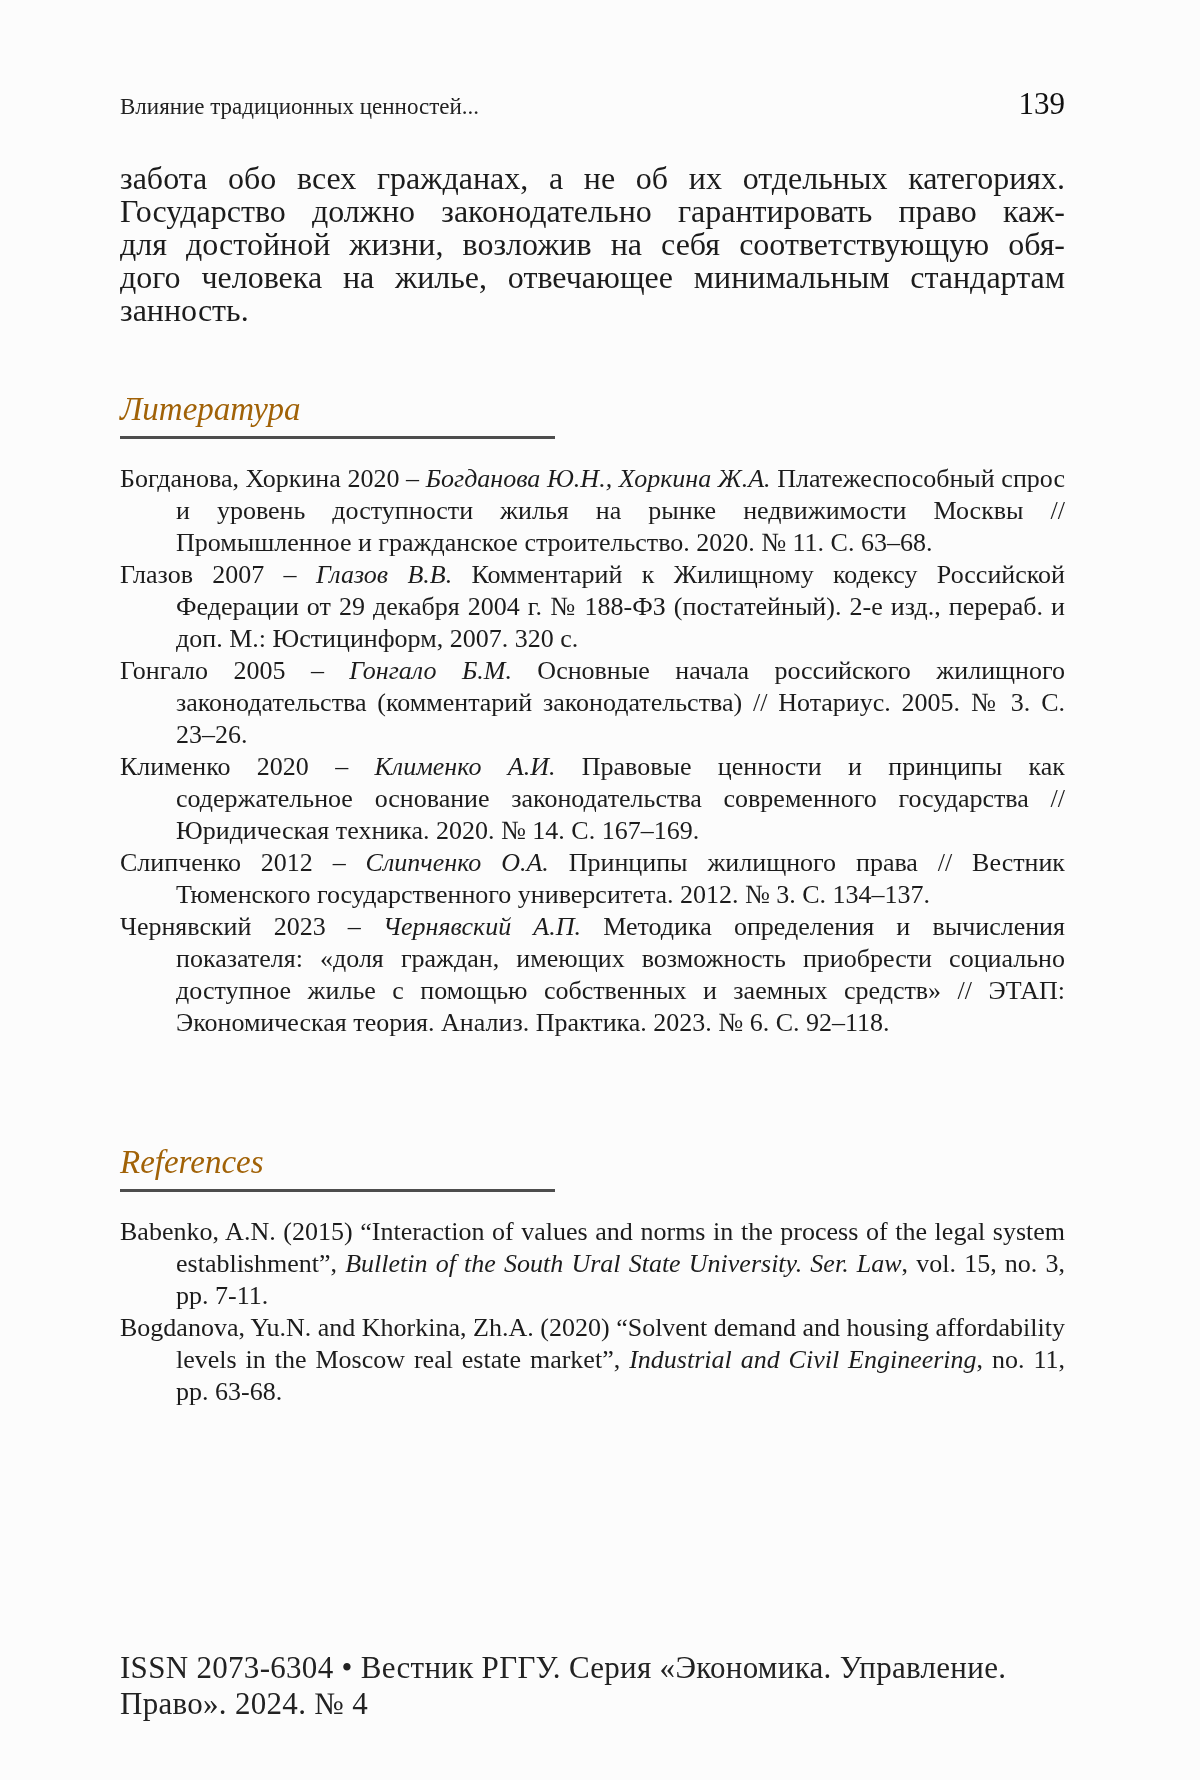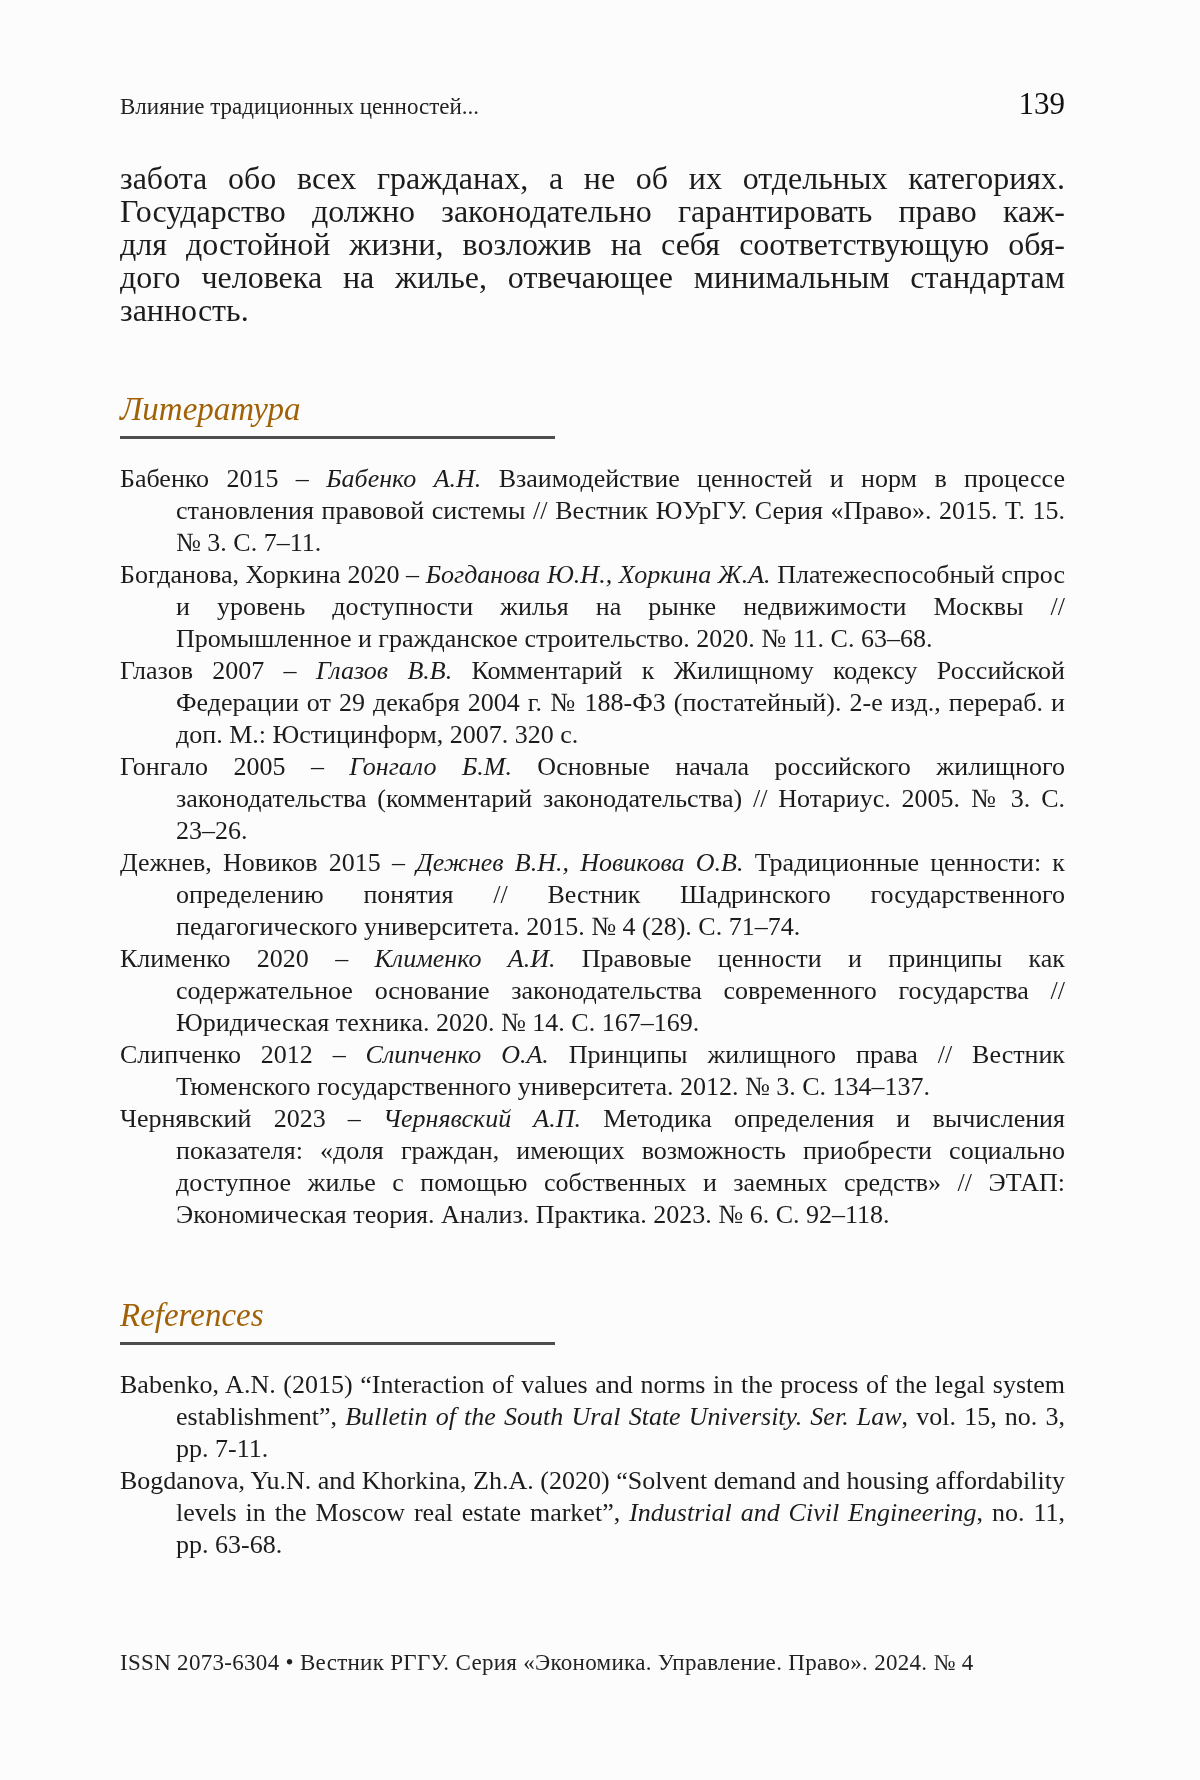--- a/index.html
+++ b/index.html
@@ -18,28 +18,28 @@
   }
   .headrow{
     display:flex;justify-content:space-between;align-items:baseline;gap:20px;
   }
   .running-head{font-size:23px;color:#222;}
   .page-num{font-size:31px;color:#111;}
   .intro{margin-top:40px;font-size:32px;line-height:33px;}
   .body-line{text-align:justify;text-align-last:justify;}
   .body-line.last{text-align-last:left;}
   .sec-head{margin-top:64px;font-style:italic;font-size:33px;color:#a16207;}
-  .sec-head.refs{margin-top:66px;}
+  .sec-head.refs{margin-top:105px;}
   .rule{height:3px;background:#4d4d4d;margin-top:8px;width:435px;}
   .ref-list{margin-top:24px;font-size:26px;line-height:32px;}
   .ref-entry{text-align:justify;padding-left:56px;text-indent:-56px;}
   .it{font-style:italic;}
   .footer{
     position:absolute;left:120px;top:1650px;width:945px;
-    font-size:23px;letter-spacing:0.3px;color:#222;
+    font-size:31px;letter-spacing:0.3px;color:#222;
   }
 </style>
 </head>
 <body>
 
 <div class="page">
 
   <div class="headrow">
     <span class="running-head">Влияние традиционных ценностей...</span>
     <span class="page-num">139</span>
@@ -50,25 +50,23 @@
       <div class="body-line">Государство должно законодательно гарантировать право каж-</div>
       <div class="body-line">для достойной жизни, возложив на себя соответствующую обя-</div>
       <div class="body-line">дого человека на жилье, отвечающее минимальным стандартам</div>
       <div class="body-line last">занность.</div>
     </div>
 
   <div class="sec-head">Литература</div>
   <div class="rule"></div>
 
   <div class="ref-list">
-      <div class="ref-entry"><span>Бабенко 2015 – </span><span class="it">Бабенко А.Н.</span><span> Взаимодействие ценностей и норм в процессе становления правовой системы // Вестник ЮУрГУ. Серия «Право». 2015. Т. 15. № 3. С. 7–11.</span></div>
       <div class="ref-entry"><span>Богданова, Хоркина 2020 – </span><span class="it">Богданова Ю.Н., Хоркина Ж.А.</span><span> Платежеспособный спрос и уровень доступности жилья на рынке недвижимости Москвы // Промышленное и гражданское строительство. 2020. № 11. С. 63–68.</span></div>
       <div class="ref-entry"><span>Глазов 2007 – </span><span class="it">Глазов В.В.</span><span> Комментарий к Жилищному кодексу Российской Федерации от 29 декабря 2004 г. № 188-ФЗ (постатейный). 2-е изд., перераб. и доп. М.: Юстицинформ, 2007. 320 с.</span></div>
       <div class="ref-entry"><span>Гонгало 2005 – </span><span class="it">Гонгало Б.М.</span><span> Основные начала российского жилищного законодательства (комментарий законодательства) // Нотариус. 2005. № 3. С. 23–26.</span></div>
-      <div class="ref-entry"><span>Дежнев, Новиков 2015 – </span><span class="it">Дежнев В.Н., Новикова О.В.</span><span> Традиционные ценности: к определению понятия // Вестник Шадринского государственного педагогического университета. 2015. № 4 (28). С. 71–74.</span></div>
       <div class="ref-entry"><span>Клименко 2020 – </span><span class="it">Клименко А.И.</span><span> Правовые ценности и принципы как содержательное основание законодательства современного государства // Юридическая техника. 2020. № 14. С. 167–169.</span></div>
       <div class="ref-entry"><span>Слипченко 2012 – </span><span class="it">Слипченко О.А.</span><span> Принципы жилищного права // Вестник Тюменского государственного университета. 2012. № 3. С. 134–137.</span></div>
       <div class="ref-entry"><span>Чернявский 2023 – </span><span class="it">Чернявский А.П.</span><span> Методика определения и вычисления показателя: «доля граждан, имеющих возможность приобрести социально доступное жилье с помощью собственных и заемных средств» // ЭТАП: Экономическая теория. Анализ. Практика. 2023. № 6. С. 92–118.</span></div>
     </div>
 
   <div class="sec-head refs">References</div>
   <div class="rule"></div>
 
   <div class="ref-list">
       <div class="ref-entry"><span>Babenko, A.N. (2015) “Interaction of values and norms in the process of the legal system establishment”, </span><span class="it">Bulletin of the South Ural State University. Ser. Law</span><span>, vol. 15, no. 3, pp. 7-11.</span></div>

